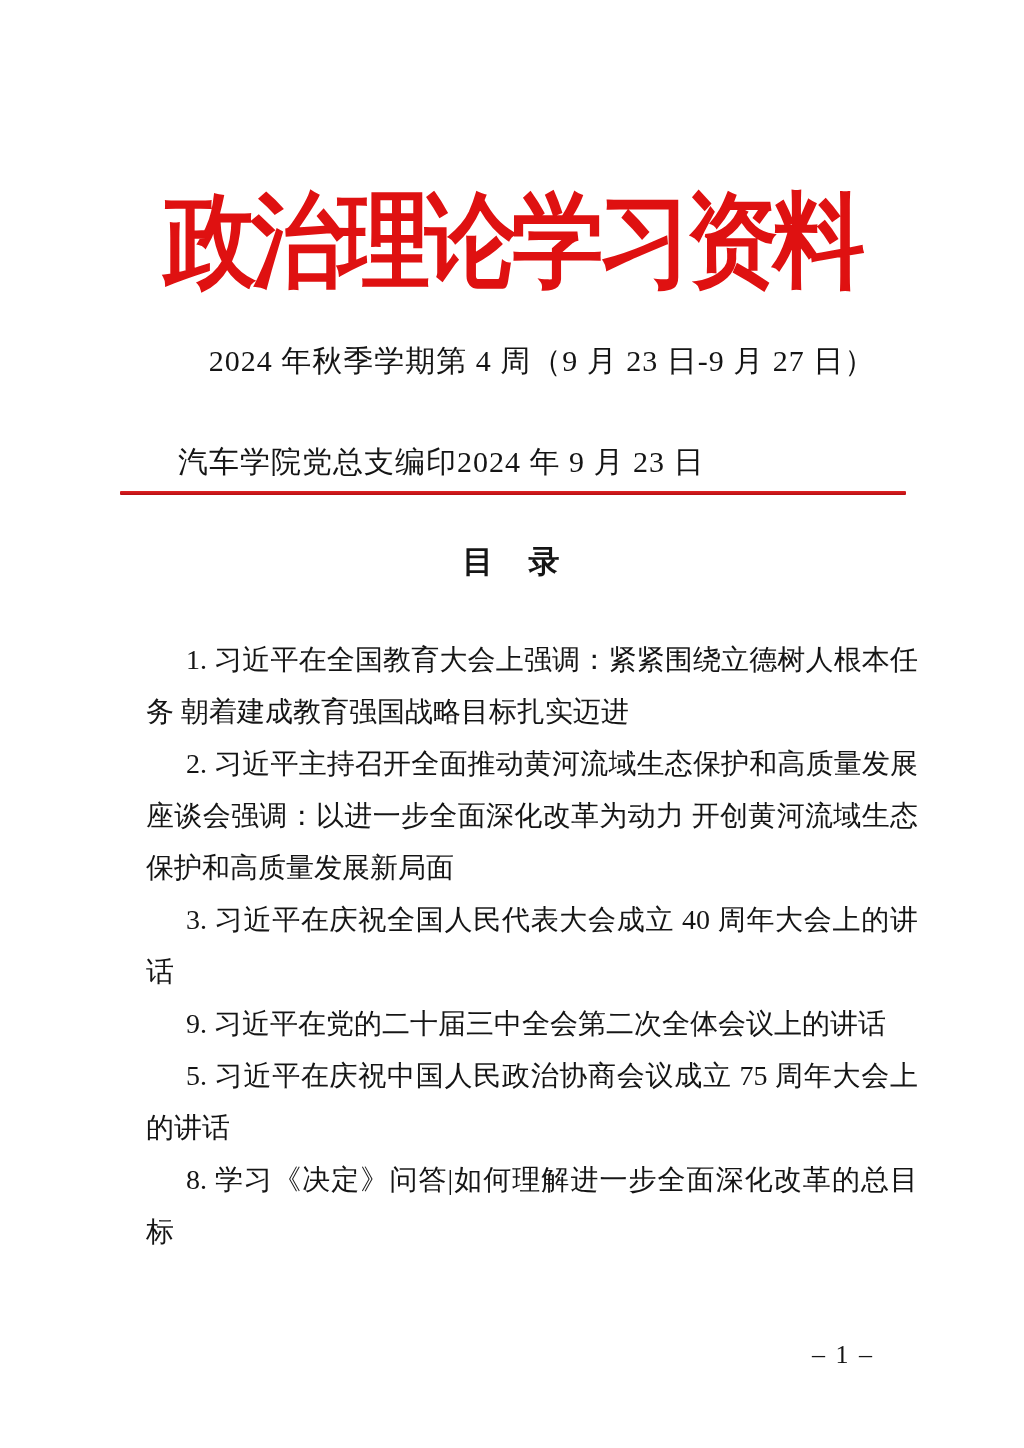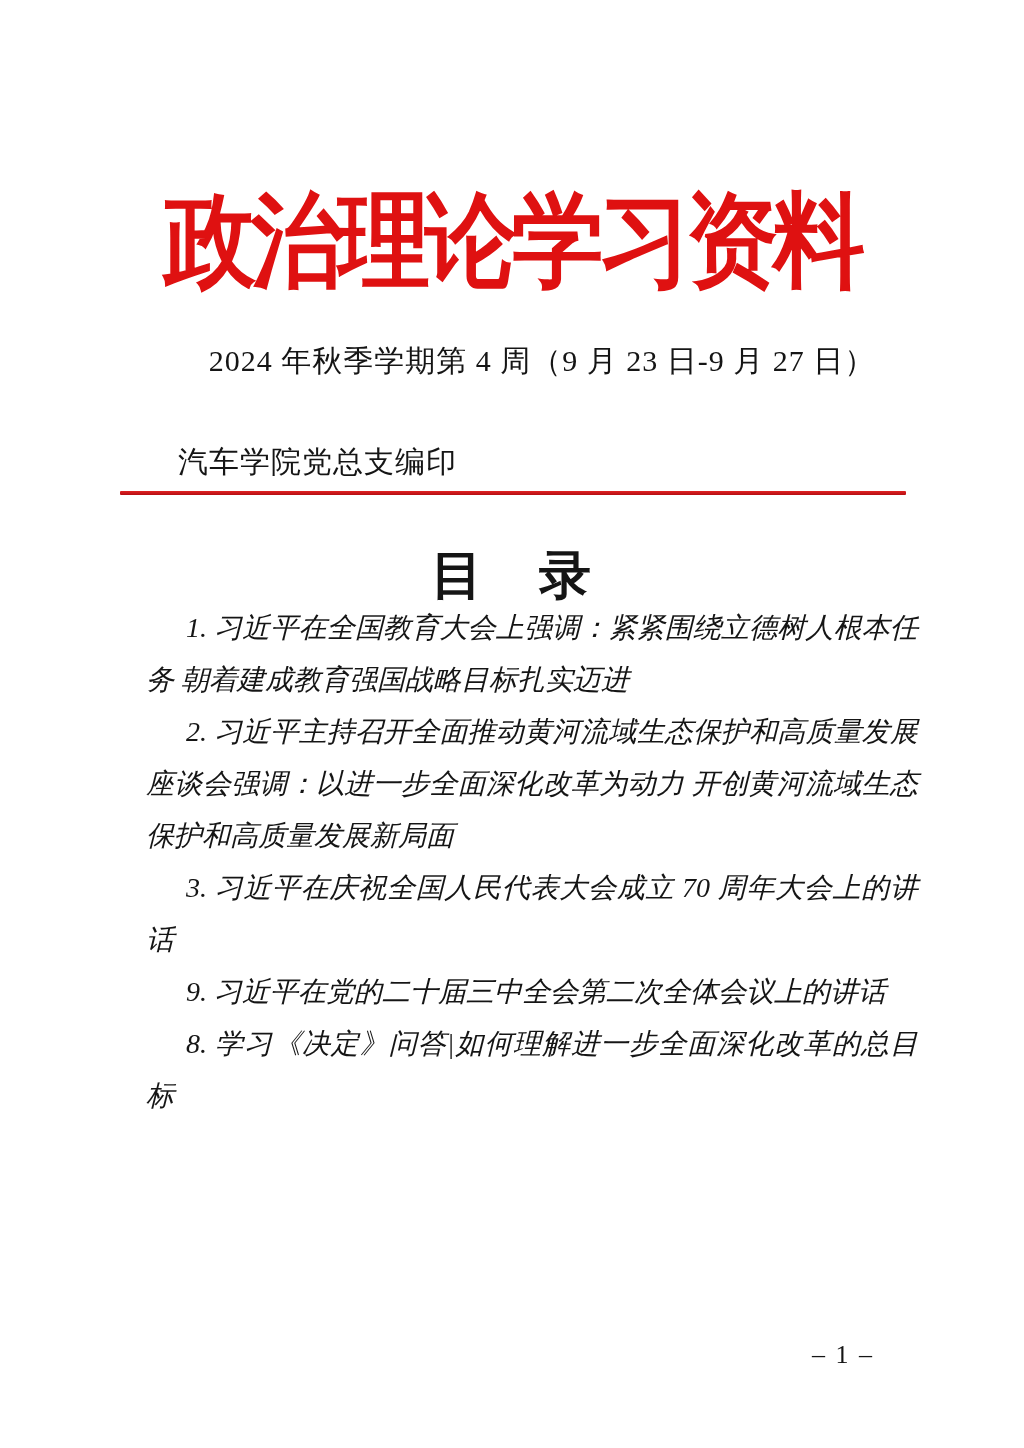--- a/index.html
+++ b/index.html
@@ -59,34 +59,33 @@
     height: 4px;
     background: linear-gradient(to bottom, #e02222, #b50d12);
     border-radius: 1px;
   }
   .toc-heading {
     position: absolute;
     top: 541px;
     left: 0;
     width: 100%;
     text-align: center;
-    font-size: 52px;
+    font-size: 31px;
     font-weight: bold;
     letter-spacing: 2px;
   }
   .toc-list {
     position: absolute;
-    top: 602px;
+    top: 634px;
     left: 146px;
     width: 772px;
     font-size: 28px;
     line-height: 52px;
     text-align: justify;
     text-justify: inter-ideograph;
-    font-style: italic;
   }
   .toc-list p {
     margin: 0;
     padding: 0;
     text-indent: 40px;
   }
   .page-number {
     position: absolute;
     top: 1340px;
     right: 150px;
@@ -96,27 +95,29 @@
 </style>
 </head>
 <body>
 
 <div class="doc-title">政治理论学习资料</div>
 
 <div class="doc-subtitle">2024 年秋季学期第 4 周（9 月 23 日-9 月 27 日）</div>
 
 <div class="pub-row">
   <span class="publisher">汽车学院党总支编印</span>
+  <span class="issue-date">2024 年 9 月 23 日</span>
 </div>
 
 <div class="red-rule"></div>
 
 <div class="toc-heading">目　录</div>
 
 <div class="toc-list">
   <p>1. 习近平在全国教育大会上强调：紧紧围绕立德树人根本任务 朝着建成教育强国战略目标扎实迈进</p>
   <p>2. 习近平主持召开全面推动黄河流域生态保护和高质量发展座谈会强调：以进一步全面深化改革为动力 开创黄河流域生态保护和高质量发展新局面</p>
-  <p>3. 习近平在庆祝全国人民代表大会成立 70 周年大会上的讲话</p>
+  <p>3. 习近平在庆祝全国人民代表大会成立 40 周年大会上的讲话</p>
   <p>9. 习近平在党的二十届三中全会第二次全体会议上的讲话</p>
+  <p>5. 习近平在庆祝中国人民政治协商会议成立 75 周年大会上的讲话</p>
   <p>8. 学习《决定》问答|如何理解进一步全面深化改革的总目标</p>
 </div>
 
 <div class="page-number">– 1 –</div>
 
 </body></html>

